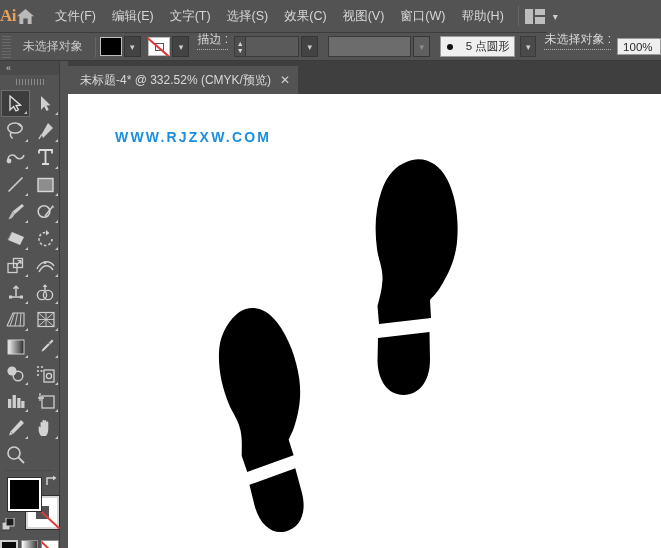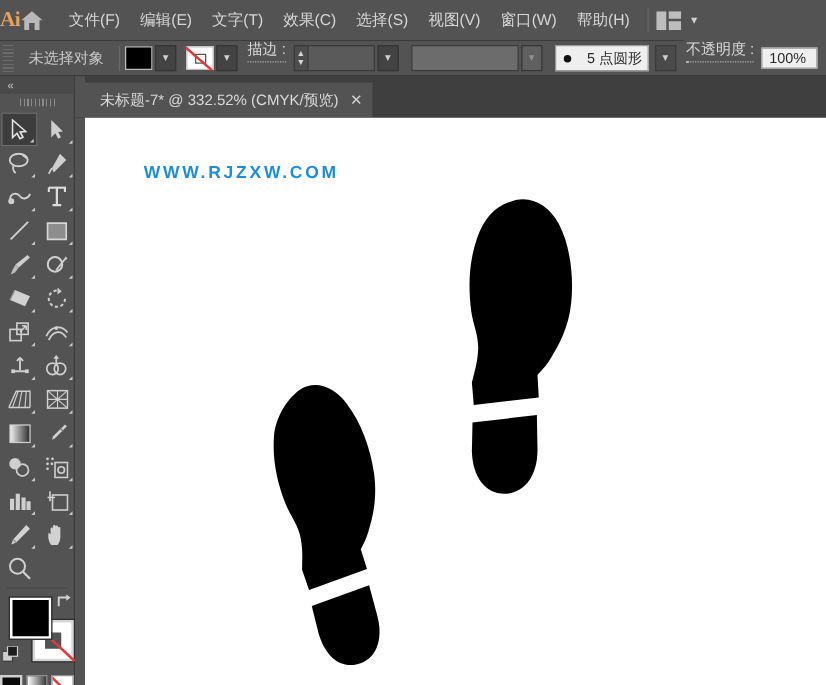--- a/index.html
+++ b/index.html
@@ -262,22 +262,22 @@
     <div class="home-icon">
       <svg width="19" height="17" viewBox="0 0 19 17">
         <path d="M9.5 1 L18 8.2 L15.6 8.2 L15.6 16 L11.7 16 L11.7 10.4 L7.3 10.4 L7.3 16 L3.4 16 L3.4 8.2 L1 8.2 Z" fill="#b9b9b9"></path>
       </svg>
     </div>
     <div class="menu-sep"></div>
     <div class="menu-items">
       <div class="menu-item">文件(F)</div>
       <div class="menu-item">编辑(E)</div>
       <div class="menu-item">文字(T)</div>
+      <div class="menu-item">选择(S)</div>
       <div class="menu-item">效果(C)</div>
-      <div class="menu-item">选择(S)</div>
       <div class="menu-item">视图(V)</div>
       <div class="menu-item">窗口(W)</div>
       <div class="menu-item">帮助(H)</div>
     </div>
     <div class="menu-right">
       <div class="menu-sep"></div>
       <span class="ws-icon">
         <svg width="20" height="15" viewBox="0 0 20 15">
           <rect x="0" y="0" width="8" height="15" fill="#bdbdbd"></rect>
           <rect x="10" y="0" width="10" height="6" fill="#bdbdbd"></rect>
@@ -319,28 +319,28 @@
     <div class="field-wide-disabled"></div>
     <div class="dd-btn muted">▾</div>
 
     <div style="width:10px"></div>
     <div class="brush-field">
       <span class="brush-dot"></span>
       <span class="brush-text">5 点圆形</span>
     </div>
     <div class="dd-btn dark-on-light">▾</div>
 
-    <div class="label-dotted">不透明度 :</div>
+    <div class="label-dotted">未选择对象 :</div>
     <div class="opacity-field">100%</div>
   </div>
 
   <div class="tabbar">
     <div class="tab-grip-left"></div>
     <div class="doc-tab">
-      <span class="doc-tab-title">未标题-7* @ 332.52% (CMYK/预览)</span>
+      <span class="doc-tab-title">未标题-4* @ 332.52% (CMYK/预览)</span>
       <span class="doc-tab-close">✕</span>
     </div>
   </div>
 
   <div class="toolbar">
     <div class="tb-collapse">«</div>
     <div class="tb-grip">
         <i></i>
       </div>
 

